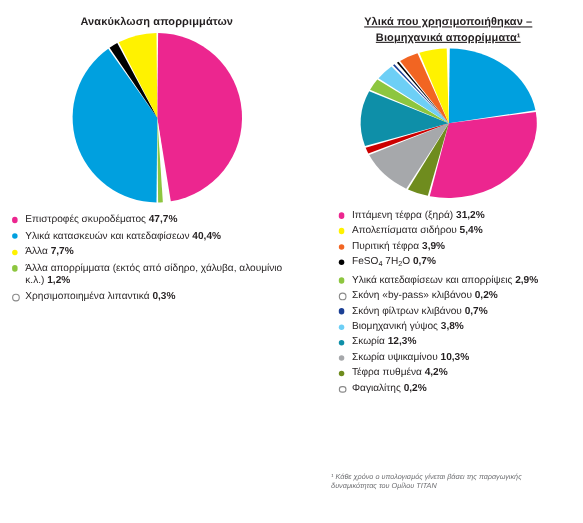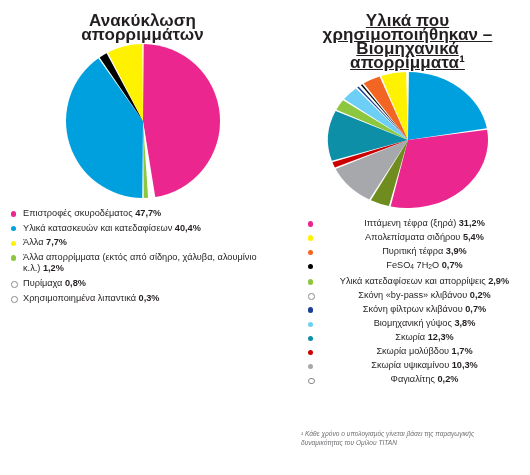--- a/index.html
+++ b/index.html
@@ -17,21 +17,21 @@
   }
   .panel {
     position: absolute;
     top: 0;
   }
   #panel-left  { left: 0;    width: 285px; }
   #panel-right { left: 285px; width: 245px; }
 
   .chart-title {
     text-align: center;
-    font-size: 17px;
+    font-size: 10px;
     font-weight: bold;
     line-height: 14px;
     color: #231f20;
     letter-spacing: 0.1px;
   }
   #title-left  { margin-top: 14px; padding: 0 30px; }
   #title-right { margin-top: 14px; padding: 0 14px; text-decoration: underline; }
 
   .pie-wrap { position: relative; }
   .pie-wrap svg { display: block; margin: 0 auto; }
@@ -62,21 +62,21 @@
     background: #ffffff !important;
     border: 1px solid #8a8a8a;
     width: 4.6px;
     height: 4.6px;
   }
   .legend .lbl { font-weight: normal; }
   .legend .val { font-weight: bold; }
 
   #legend-left  { margin: 8px 0 0 10px;  width: 250px; }
   #legend-right { margin: 8px 0 0 22px;  width: 222px; }
-  #legend-right li { margin-bottom: 2.5px; text-align: center; }
+  #legend-right li { margin-bottom: 2.5px; }
 
   .sub { font-size: 0.72em; vertical-align: -0.22em; }
 
   #footnote {
     position: absolute;
     left: 301px;
     top: 429px;
     width: 215px;
     font-size: 6.6px;
     line-height: 9.4px;
@@ -99,21 +99,20 @@
         <path d="M 100 79 L 99.26 156.00 A 77 77 0 0 1 55.40 16.24 Z" fill="#00a0df"></path>
         <path d="M 100 79 L 56.61 15.39 A 77 77 0 0 1 63.60 11.15 Z" fill="#000000"></path>
         <path d="M 100 79 L 64.91 10.46 A 77 77 0 0 1 99.26 2.00 Z" fill="#fff200"></path>
       </svg>
   </div>
   <ul class="legend" id="legend-left">
       <li><span class="bullet" style="background: rgb(236, 38, 143);"></span><span class="lbl">Επιστροφές σκυροδέματος </span><span class="val">47,7%</span></li>
       <li><span class="bullet" style="background: rgb(0, 160, 223);"></span><span class="lbl">Υλικά κατασκευών και κατεδαφίσεων </span><span class="val">40,4%</span></li>
       <li><span class="bullet" style="background: rgb(255, 242, 0);"></span><span class="lbl">Άλλα </span><span class="val">7,7%</span></li>
       <li><span class="bullet" style="background: rgb(141, 198, 63);"></span><span class="lbl">Άλλα απορρίμματα (εκτός από σίδηρο, χάλυβα, αλουμίνιο κ.λ.) </span><span class="val">1,2%</span></li>
-      <li><span class="bullet hollow" style="background: rgb(255, 255, 255);"></span><span class="lbl">Πυρίμαχα </span><span class="val">0,8%</span></li>
       <li><span class="bullet hollow" style="background: rgb(255, 255, 255);"></span><span class="lbl">Χρησιμοποιημένα λιπαντικά </span><span class="val">0,3%</span></li>
     </ul>
 </div>
 
 <div class="panel" id="panel-right">
   <div class="chart-title" id="title-right">
     <span>Υλικά που χρησιμοποιήθηκαν –</span><br>
     <span>Βιομηχανικά απορρίμματα¹</span>
   </div>
   <div class="pie-wrap">
@@ -137,19 +136,19 @@
   <ul class="legend" id="legend-right">
       <li><span class="bullet" style="background: rgb(236, 38, 143);"></span><span class="lbl">Ιπτάμενη τέφρα (ξηρά) </span><span class="val">31,2%</span></li>
       <li><span class="bullet" style="background: rgb(255, 242, 0);"></span><span class="lbl">Απολεπίσματα σιδήρου </span><span class="val">5,4%</span></li>
       <li><span class="bullet" style="background: rgb(242, 101, 34);"></span><span class="lbl">Πυριτική τέφρα </span><span class="val">3,9%</span></li>
       <li><span class="bullet" style="background: rgb(0, 0, 0);"></span><span class="lbl">FeSO<span class="sub">4</span> 7H<span class="sub">2</span>O </span><span class="val">0,7%</span></li>
       <li><span class="bullet" style="background: rgb(141, 198, 63);"></span><span class="lbl">Υλικά κατεδαφίσεων και απορρίψεις </span><span class="val">2,9%</span></li>
       <li><span class="bullet hollow" style="background: rgb(255, 255, 255);"></span><span class="lbl">Σκόνη «by-pass» κλιβάνου </span><span class="val">0,2%</span></li>
       <li><span class="bullet" style="background: rgb(27, 63, 148);"></span><span class="lbl">Σκόνη φίλτρων κλιβάνου </span><span class="val">0,7%</span></li>
       <li><span class="bullet" style="background: rgb(109, 207, 246);"></span><span class="lbl">Βιομηχανική γύψος </span><span class="val">3,8%</span></li>
       <li><span class="bullet" style="background: rgb(14, 143, 168);"></span><span class="lbl">Σκωρία </span><span class="val">12,3%</span></li>
-      <li><span class="bullet" style="background: rgb(204, 0, 0);"></span><span class="lbl">Σκωρία μολύβδου </span><span class="val">1,7%</span></li>
       <li><span class="bullet" style="background: rgb(166, 168, 171);"></span><span class="lbl">Σκωρία υψικαμίνου </span><span class="val">10,3%</span></li>
+      <li><span class="bullet" style="background: rgb(111, 140, 30);"></span><span class="lbl">Τέφρα πυθμένα </span><span class="val">4,2%</span></li>
       <li><span class="bullet hollow" style="background: rgb(255, 255, 255);"></span><span class="lbl">Φαγιαλίτης </span><span class="val">0,2%</span></li>
     </ul>
 </div>
 
 <div id="footnote">¹ Κάθε χρόνο ο υπολογισμός γίνεται βάσει της παραγωγικής δυναμικότητας του Ομίλου ΤΙΤΑΝ</div>
 
 </body></html>

